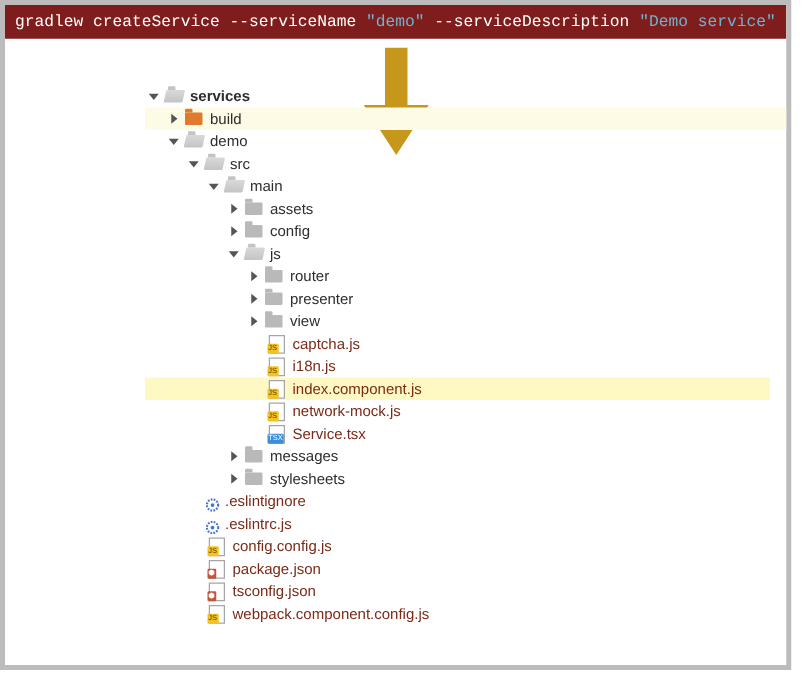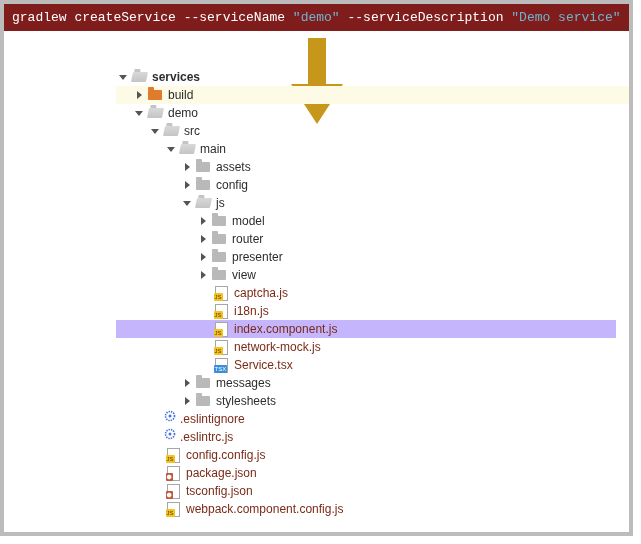--- a/index.html
+++ b/index.html
@@ -2,21 +2,21 @@
 <html><head>
 <meta charset="utf-8">
 <style>
   html,body{margin:0;padding:0;background:#fff;font-family:"Segoe UI",Verdana,Geneva,sans-serif;font-size:12px;color:#333}
   .frame{border:4px solid #bcbcbc;width:633px;height:536px;box-sizing:border-box;position:relative;overflow:hidden}
   .terminal{background:#7f1d1d;color:#e6e6e6;font-family:Consolas,"Courier New",monospace;font-size:13px;padding:6px 8px;white-space:pre}
   .term-cmd{color:#ffffff}
   .term-str{color:#6fb4cf}
   .arrow-wrap{position:absolute;top:34px;left:50%;transform:translateX(-50%);pointer-events:none}
   .tree{position:absolute;top:64px;left:112px;right:0;font-size:12px;line-height:18px}
-  .row{display:flex;align-items:flex-start;height:18px;white-space:nowrap}
+  .row{display:flex;align-items:flex-end;height:18px;white-space:nowrap}
   .indent{display:inline-block;width:16px;height:18px}
   .chev{display:inline-flex;width:14px;height:18px;align-items:center;justify-content:center;cursor:pointer}
   .chev .sh{display:block;width:0;height:0}
   .chev.right .sh{border-top:4px solid transparent;border-bottom:4px solid transparent;border-left:5px solid #555}
   .chev.down  .sh{border-left:4px solid transparent;border-right:4px solid transparent;border-top:5px solid #555}
   .icon{display:inline-flex;width:18px;height:18px;align-items:center;justify-content:center;margin-right:4px}
   .folder-closed{display:inline-block;width:14px;height:10px;background:#b9b9b9;border-radius:1px;position:relative}
   .folder-closed::before{content:"";position:absolute;top:-3px;left:0;width:6px;height:3px;background:#b9b9b9;border-radius:1px 1px 0 0}
   .folder-open{display:inline-block;width:15px;height:10px;background:linear-gradient(#d9d9d9,#c4c4c4);border-radius:1px;position:relative;transform:skewX(-12deg)}
   .folder-open::before{content:"";position:absolute;transform:skewX(12deg);top:-3px;left:1px;width:6px;height:3px;background:#c4c4c4;border-radius:1px 1px 0 0}
@@ -26,21 +26,21 @@
   .file-badge{position:absolute;bottom:-1px;left:-2px;font-size:6px;line-height:6px;padding:1px 1px;border-radius:1px}
   .badge-js{background:#f4c321;color:#5a3d00}
   .badge-tsx{background:#3a8edb;color:#fff}
   .badge-pkg{background:#c2553d;color:#fff}
   .gear{display:inline-block;width:12px;height:12px;position:relative}
   .gear svg{display:block}
   .name{color:#2d2d2d}
   .name.brown{color:#7a2b18}
   .bold{font-weight:700}
   .row.hl-build{background:#fdfbe6;width:560px}
-  .row.hl-select{background:#c4b5fd;width:500px}
+  .row.hl-select{background:#fef9c3;width:500px}
 </style>
 </head>
 <body>
 
 <div class="frame">
 
   <div class="terminal"><span class="term-cmd">gradlew createService --serviceName </span><span class="term-str">"demo"</span><span class="term-cmd"> --serviceDescription </span><span class="term-str">"Demo service"</span></div>
 
   <div class="arrow-wrap">
     <svg width="52" height="86" viewBox="0 0 52 86">
@@ -142,34 +142,20 @@
         <span class="indent"></span>
       <span class="chev down">
           <span class="sh"></span>
         </span>
       <span class="icon">
           <span class="folder-open"></span>
         </span>
       <span class="name">js</span>
     </div>
 
-    <div class="row">
-      <span class="indent"></span>
-        <span class="indent"></span>
-        <span class="indent"></span>
-        <span class="indent"></span>
-        <span class="indent"></span>
-      <span class="chev right">
-          <span class="sh"></span>
-        </span>
-      <span class="icon">
-          <span class="folder-closed"></span>
-        </span>
-      <span class="name">model</span>
-    </div>
 
     <div class="row">
       <span class="indent"></span>
         <span class="indent"></span>
         <span class="indent"></span>
         <span class="indent"></span>
         <span class="indent"></span>
       <span class="chev right">
           <span class="sh"></span>
         </span>

